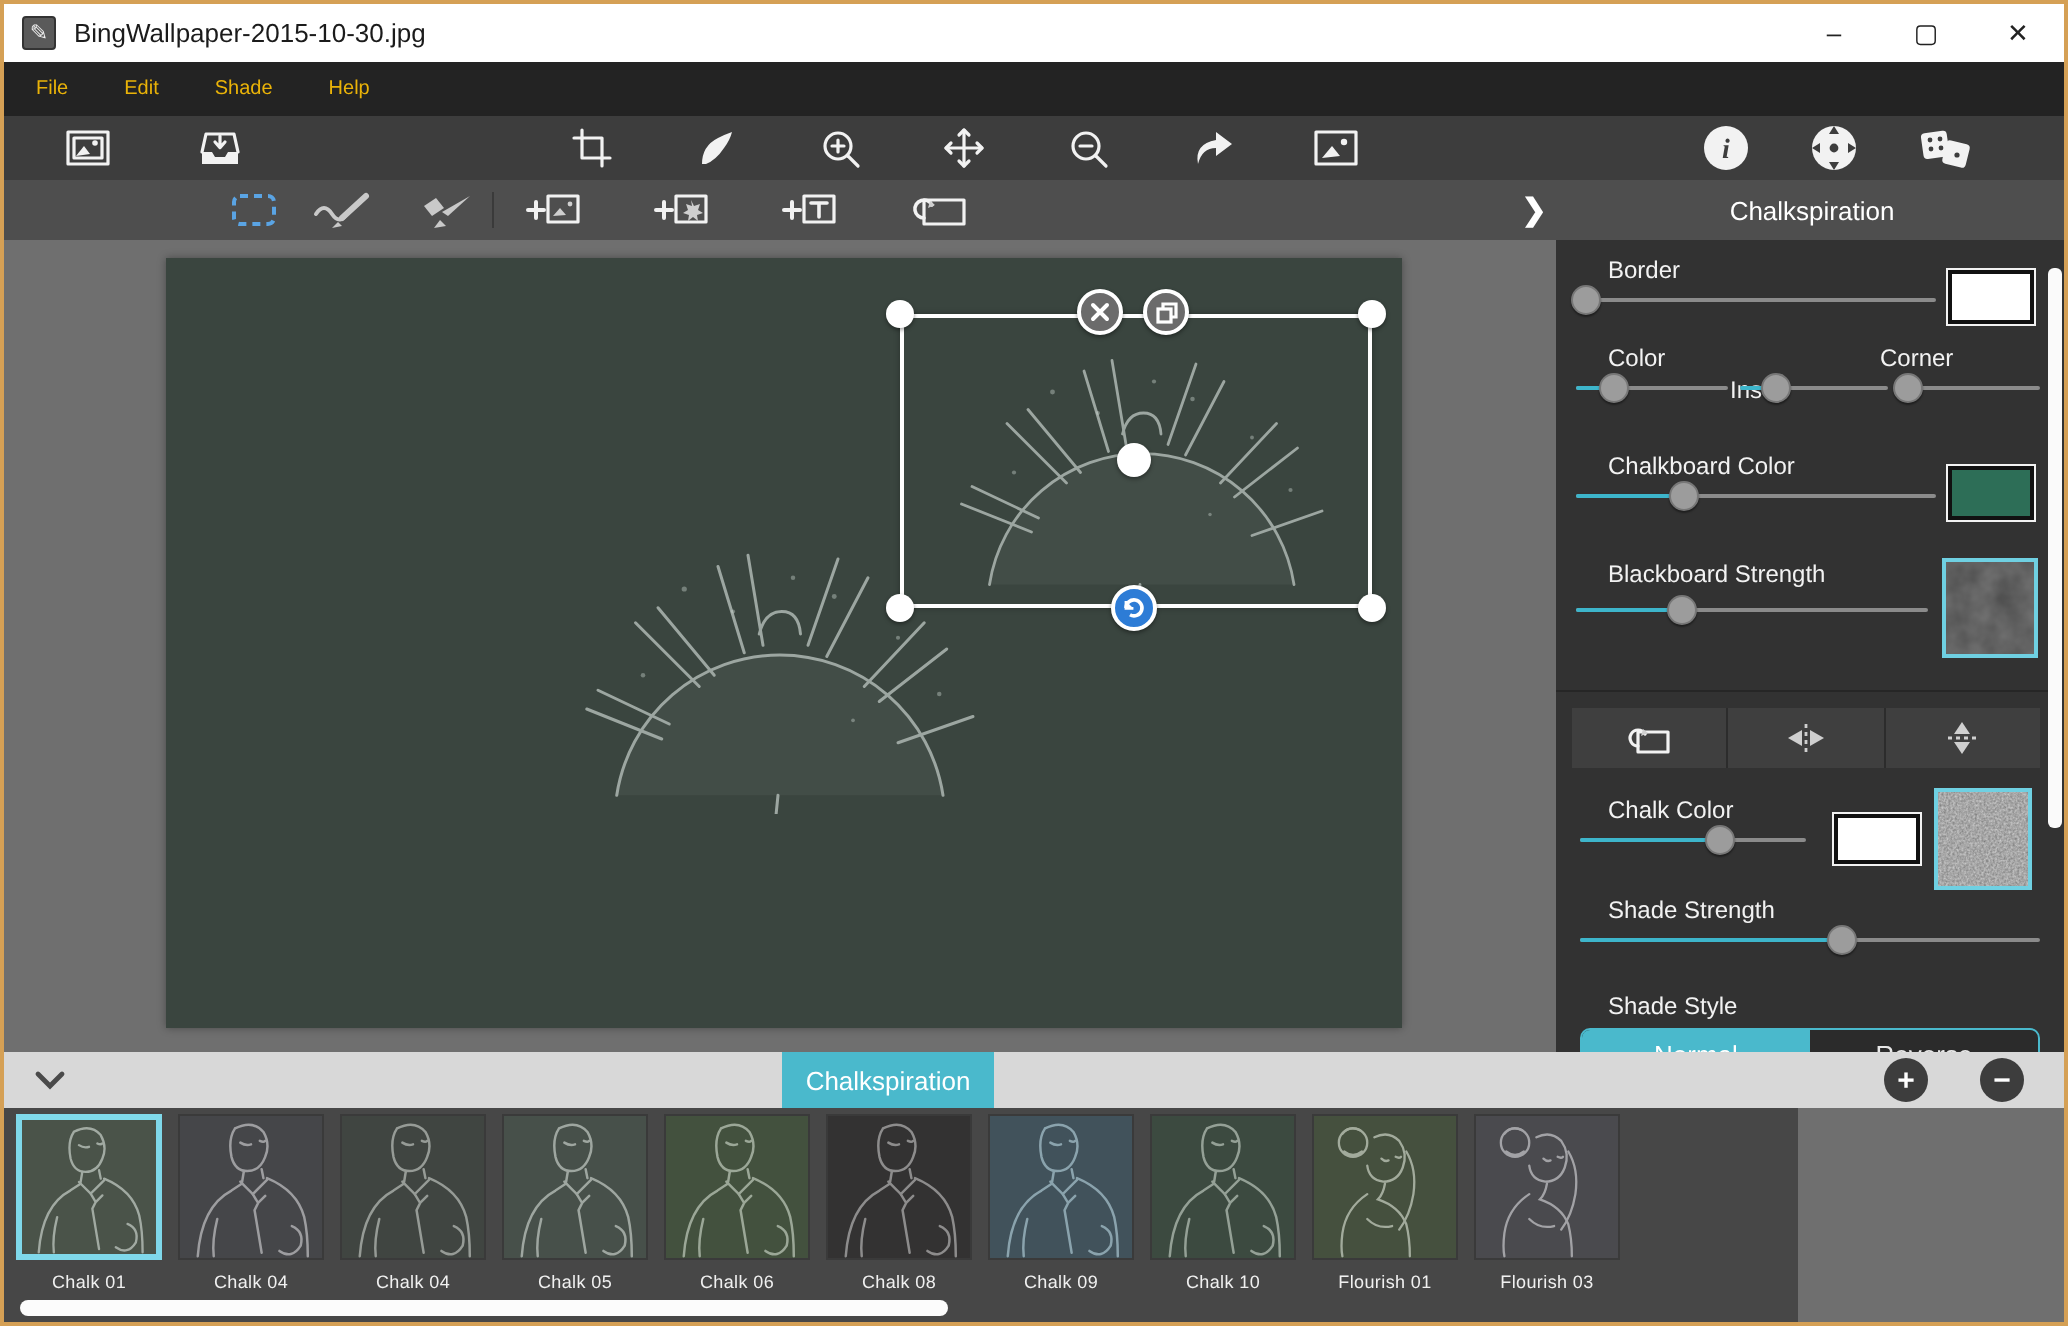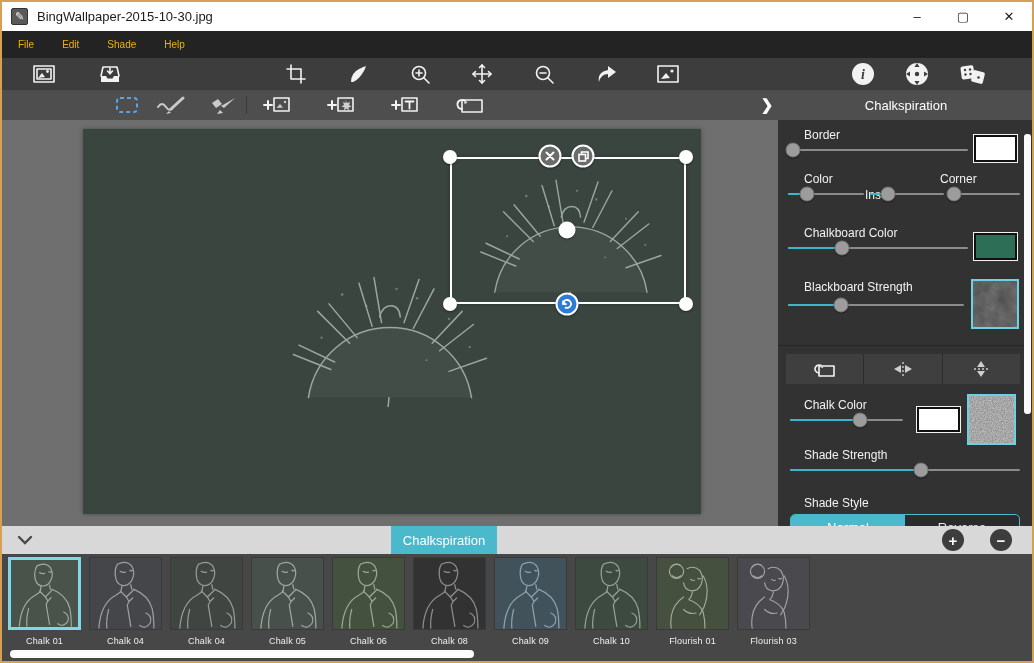--- a/index.html
+++ b/index.html
@@ -60,21 +60,21 @@
   .seg-opt.selected { background:#4ab9cc; color:#fff; }
   .panel-scrollbar { position:absolute; right:1px; top:14px; width:7px; height:280px; background:#fafafa; border-radius:3px; }
 
   
   .bottombar { position:absolute; left:0; top:524px; width:1030px; height:28px; background:#d8d8d8; }
   .collapse-btn { position:absolute; left:12px; top:4px; width:22px; height:20px; display:flex; align-items:center; justify-content:center; }
   .category-btn { position:absolute; left:389px; top:0; width:106px; height:28px; background:#4ab9cc; color:#ffffff; font-size:13px; display:flex; align-items:center; justify-content:center; }
   .zoom-btn { position:absolute; top:3px; width:22px; height:22px; border-radius:50%; background:#3d3d3d; color:#fff; display:flex; align-items:center; justify-content:center; font-size:15px; font-weight:bold; }
 
   
-  .filmstrip { position:absolute; left:0; top:552px; width:1030px; height:107px; background:#474747; overflow:hidden; }
+  .filmstrip { position:absolute; left:0; top:552px; width:897px; height:107px; background:#474747; overflow:hidden; }
   .strip-items { position:absolute; left:6px; top:3px; display:flex; gap:8px; }
   .thumb-cell { width:73px; flex:0 0 auto; display:flex; flex-direction:column; align-items:center; }
   .thumb { width:73px; height:73px; position:relative; overflow:hidden; border:1px solid #3a3a3a; }
   .thumb.selected { border:3px solid #7fd8ea; }
   .thumb svg { position:absolute; inset:0; width:100%; height:100%; }
   .thumb-label { margin-top:6px; font-size:9px; color:#f0f0f0; letter-spacing:.2px; }
   .strip-scrollbar { position:absolute; left:8px; top:96px; width:464px; height:8px; background:#fcfcfc; border-radius:4px; }
 
   svg .ic { fill:none; stroke:#f2f2f2; stroke-width:1.6; stroke-linecap:round; stroke-linejoin:round; }
   svg .icf { fill:#f2f2f2; stroke:none; }

